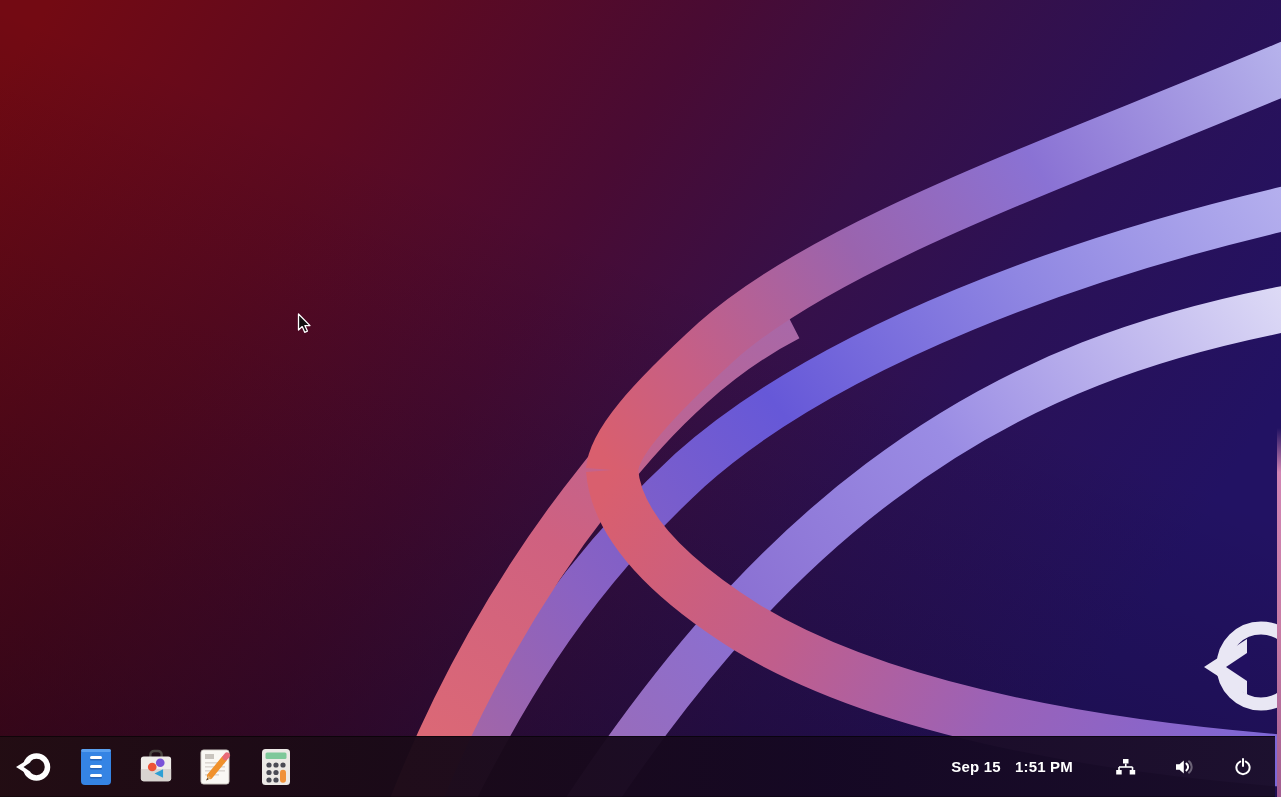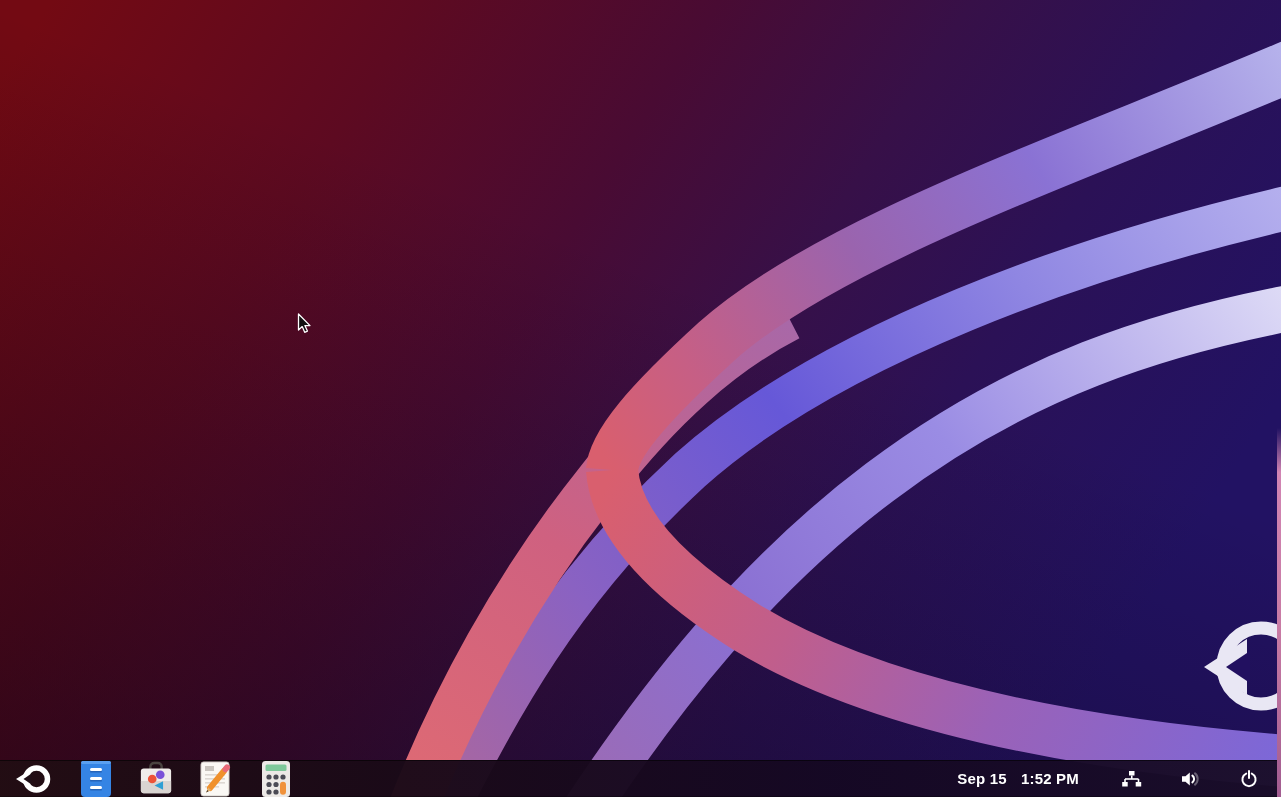--- a/index.html
+++ b/index.html
@@ -1,20 +1,20 @@
 <!DOCTYPE html>
 <html><head>
 <meta charset="utf-8">
 <style>
   html,body{margin:0;padding:0;background:#000;}
   .stage{position:relative;width:1281px;height:797px;overflow:hidden;
          font-family:"Liberation Sans",sans-serif;}
   .wallpaper{position:absolute;inset:0;z-index:0;}
   
-  .taskbar{position:absolute;left:0;right:0;bottom:0;height:37px;z-index:4;
+  .taskbar{position:absolute;left:0;right:6px;bottom:0;height:61px;z-index:4;
     display:flex;align-items:center;
     background:linear-gradient(90deg,rgba(34,13,19,.97) 0%,rgba(26,10,23,.97) 30%,
                rgba(21,8,35,.96) 65%,rgba(25,13,40,.96) 100%);
     box-shadow:inset 0 1px 0 rgba(0,0,0,.55), inset 0 -1px 0 rgba(0,0,0,.3);}
   .tb-left{display:flex;align-items:center;padding-left:13px;}
   .tb-btn{background:none;border:none;padding:0;margin:0;width:34px;height:40px;
     display:flex;align-items:center;justify-content:center;cursor:pointer;}
   .tb-btn.launcher{width:40px;}
   .tb-btn + .tb-btn{margin-left:26px;}
   .tb-right{margin-left:auto;display:flex;align-items:center;padding-right:20px;}
@@ -173,21 +173,21 @@
               <circle cx="16" cy="32" r="2.6"></circle>
           </g>
           <rect x="20" y="21.8" width="6" height="13" rx="3" fill="#f0913a"></rect>
         </svg>
       </button>
     </div>
 
     <div class="tb-right">
       <div class="clock">
         <span>Sep 15</span>
-        <span>1:52 PM</span>
+        <span>1:51 PM</span>
       </div>
       <div class="tray">
 
         <button class="tb-btn">
           <svg width="21" height="20" viewBox="0 0 21 20">
             <g fill="#ffffff" stroke="#ffffff">
               <rect x="8" y="2" width="5.5" height="4.5" stroke="none"></rect>
               <line x1="10.75" y1="6.5" x2="10.75" y2="10" stroke-width="1.6"></line>
               <line x1="4" y1="10" x2="17.5" y2="10" stroke-width="1.6"></line>
               <line x1="4" y1="10" x2="4" y2="13" stroke-width="1.6"></line>

